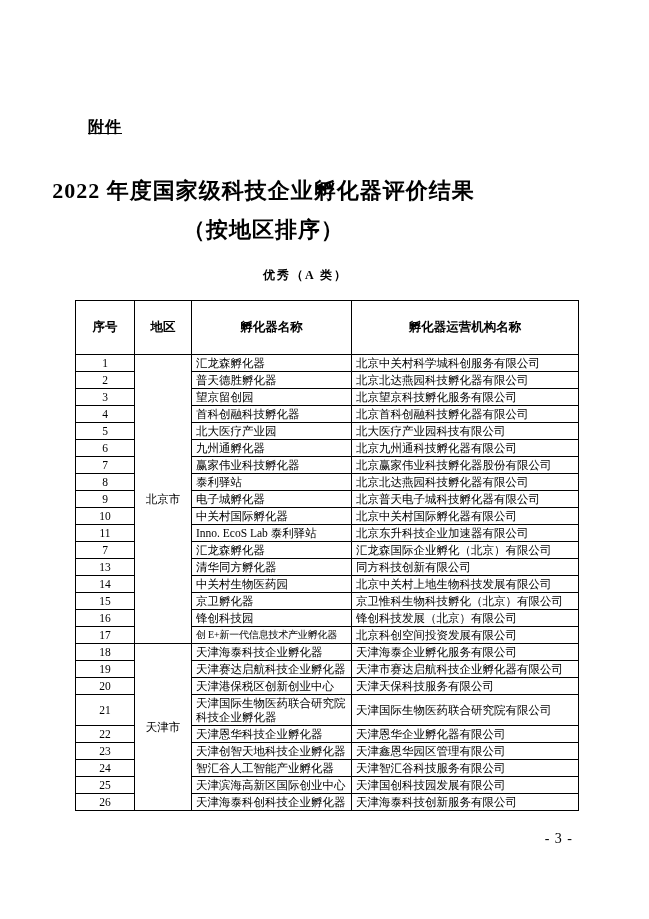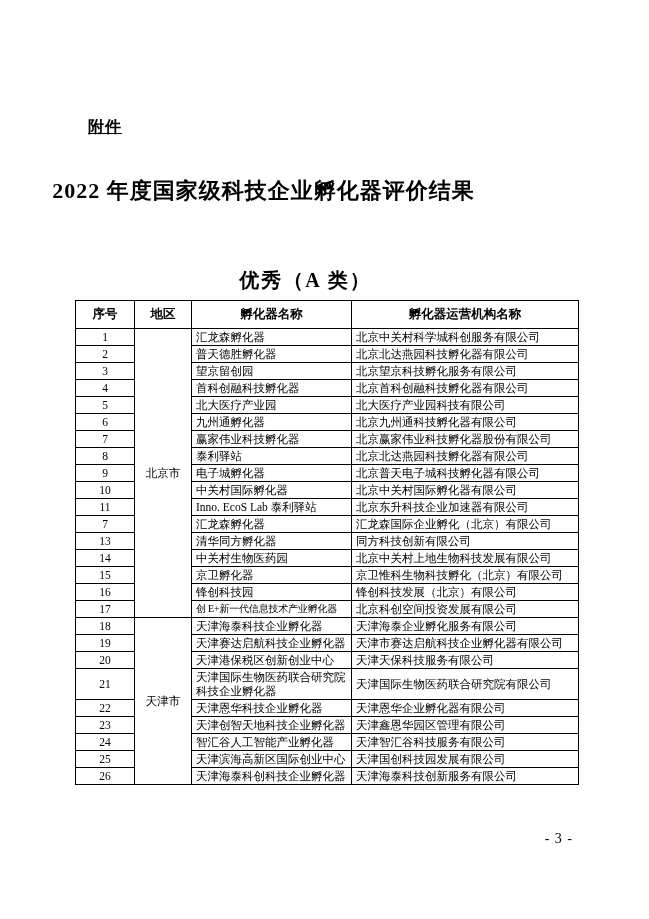--- a/index.html
+++ b/index.html
@@ -14,30 +14,30 @@
     position: absolute; top: 117px; left: 88px;
     font-size: 16px; font-weight: 700; letter-spacing: 1px; text-decoration: underline;
   }
   .doc-title {
     position: absolute; top: 171px; left: 0; width: 527px;
     text-align: center; font-size: 22px; font-weight: 700;
     line-height: 39px; letter-spacing: 1px;
   }
   .subtitle {
     position: absolute; top: 267px; left: 0; width: 571px;
-    text-align: center; font-size: 20px; font-weight: 700; letter-spacing: 2px; padding-left: 40px;
+    text-align: center; font-size: 12px; font-weight: 700; letter-spacing: 2px; padding-left: 40px;
   }
   table.result-table {
     position: absolute; top: 300px; left: 75px; width: 503px;
     border-collapse: collapse; table-layout: fixed;
   }
   .result-table th, .result-table td { border: 1px solid #000; }
   .result-table th {
     font-size: 12.5px; font-weight: 700; height: 21px;
-    text-align: center; padding: 5px 2px;
+    text-align: center; padding: 18px 2px;
   }
   .result-table td {
     font-size: 11.5px; height: 16px; line-height: 14px;
     padding: 1px 4px; vertical-align: middle;
   }
   td.cell-no, td.cell-region { text-align: center; padding: 1px 0; }
   td.cell-name.compact { font-size: 10px; letter-spacing: -0.2px; white-space: nowrap; overflow: hidden; }
   .page-number {
     position: absolute; top: 831px; right: 76px;
     font-size: 14px; letter-spacing: 1px;
@@ -45,20 +45,21 @@
 </style>
 </head>
 <body>
 
 <div class="page">
 
   <div class="attachment">附件</div>
 
   <div class="doc-title">
     <div>2022 年度国家级科技企业孵化器评价结果</div>
+    <div>（按地区排序）</div>
   </div>
 
   <div class="subtitle">优秀（A 类）</div>
 
   <table class="result-table">
     <colgroup>
       <col style="width:59px">
       <col style="width:57px">
       <col style="width:160px">
       <col style="width:227px">

